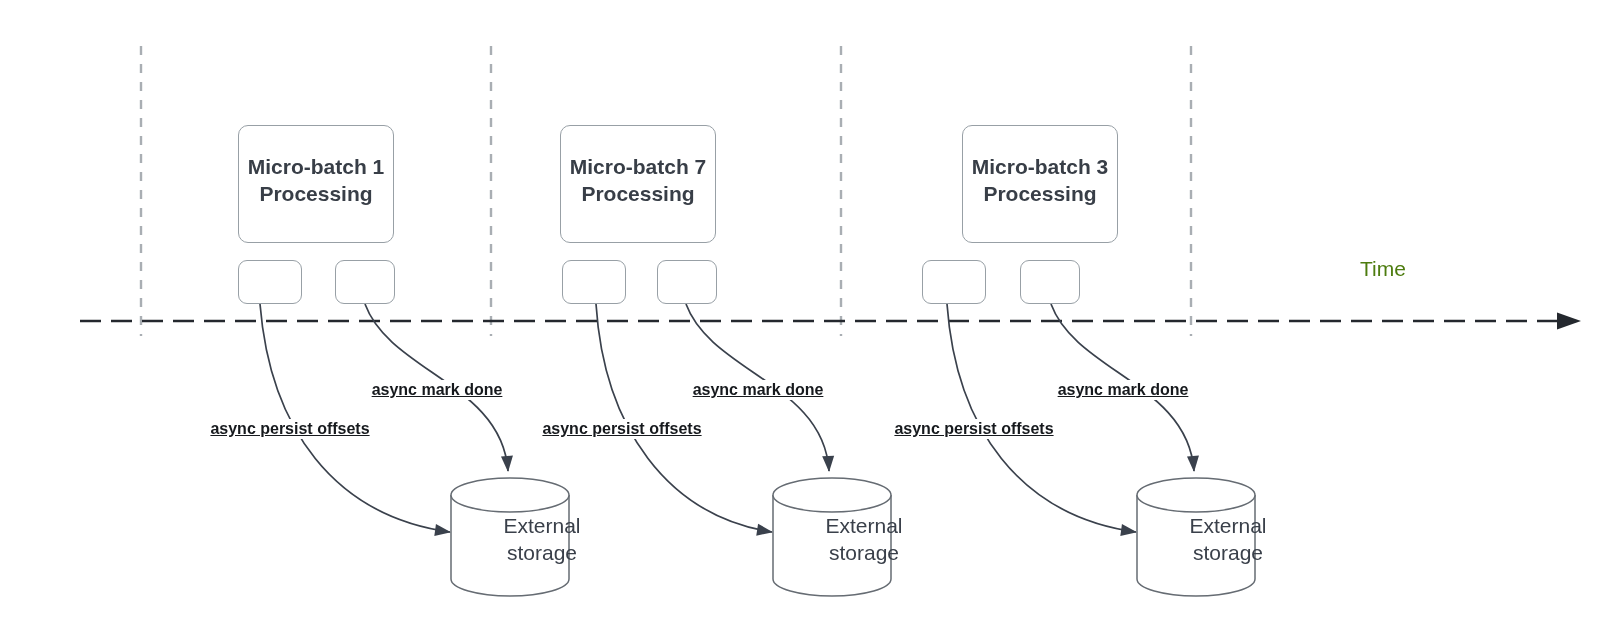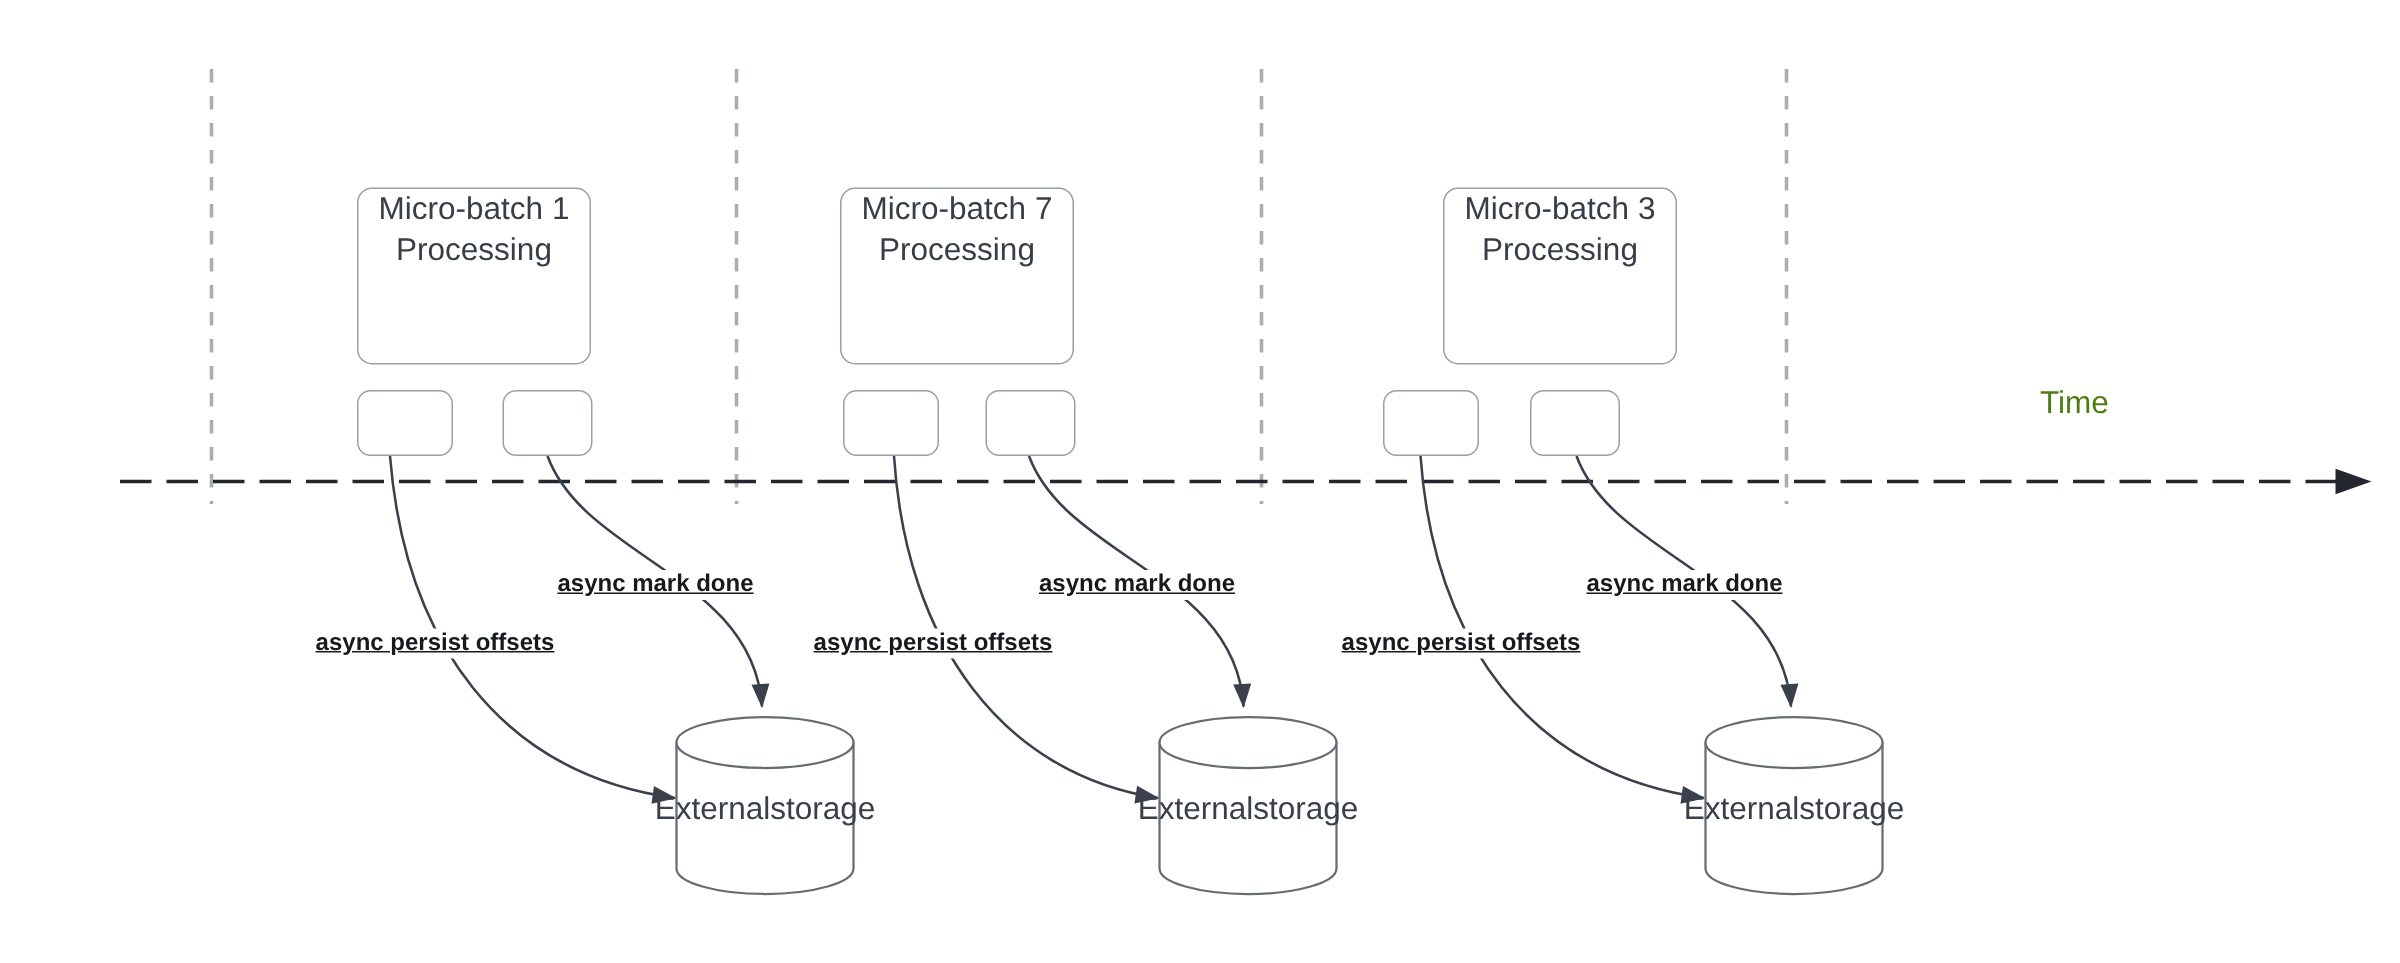--- a/index.html
+++ b/index.html
@@ -7,35 +7,35 @@
     position:relative;width:1600px;height:642px;background:#ffffff;
     font-family:"Liberation Sans",sans-serif;overflow:hidden;
   }
   .canvas svg{position:absolute;left:0;top:0;}
   .node{
     position:absolute;box-sizing:border-box;background:#fff;
     border:1.4px solid #98a0a6;border-radius:10px;
   }
   .bigbox{
     width:156px;height:118px;top:125px;
-    display:flex;flex-direction:column;align-items:center;
+    display:flex;flex-direction:column;align-items:center;justify-content:center;
     padding-bottom:8px;
-    font-size:21px;line-height:27px;color:#383e47;text-align:center;
+    font-size:21px;line-height:27px;color:#383e47;text-align:center;font-weight:bold;
   }
   .smallbox{width:64px;height:44px;top:260px;border-radius:9px;}
   .smallbox.right{width:60px;}
   .arrow-label{
     position:absolute;background:#ffffff;padding:1px 3px;
     font-size:16px;font-weight:bold;color:#16191d;white-space:nowrap;
     text-align:center;transform:translateX(-50%);text-decoration:underline;
   }
   .cyl-text{
     position:absolute;width:118px;top:506px;height:66px;
-    display:flex;flex-direction:row;align-items:center;justify-content:center;
-    font-size:21px;line-height:27px;color:#3a404a;text-align:center;
+    display:flex;flex-direction:column;align-items:center;justify-content:center;
+    font-size:21px;line-height:27px;color:#3a404a;text-align:center;padding-left:32px;
   }
   .time-label{
     position:absolute;left:1360px;top:257px;
     font-size:21px;color:#4d7c0f;
   }
 </style>
 </head>
 <body>
 
 <div class="canvas">

